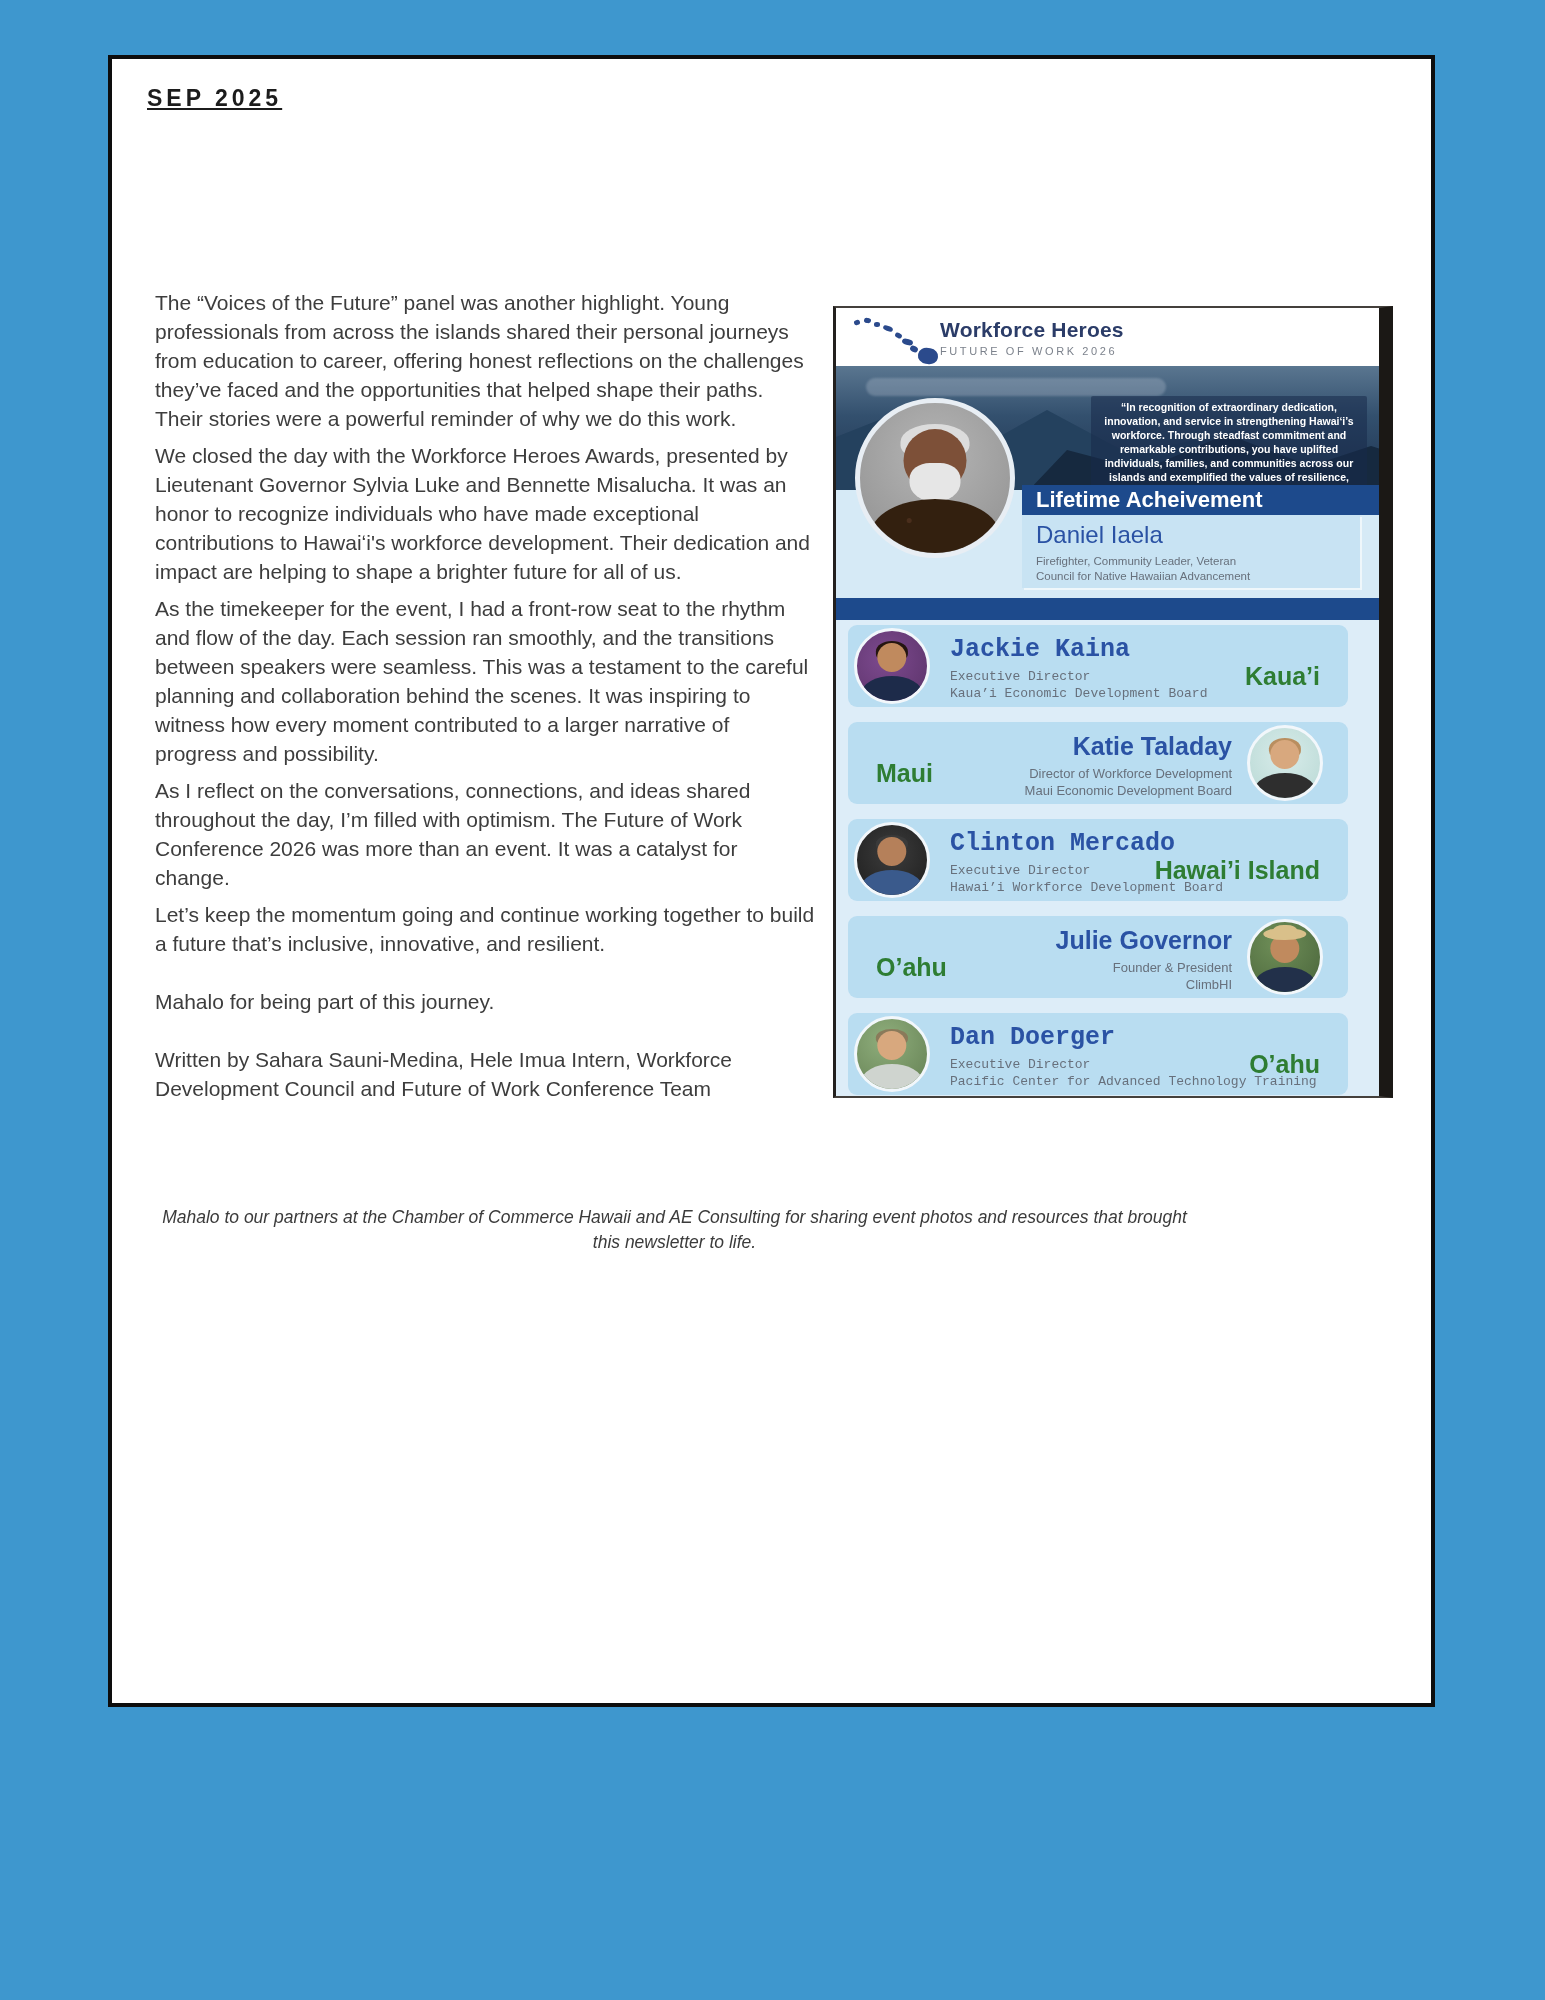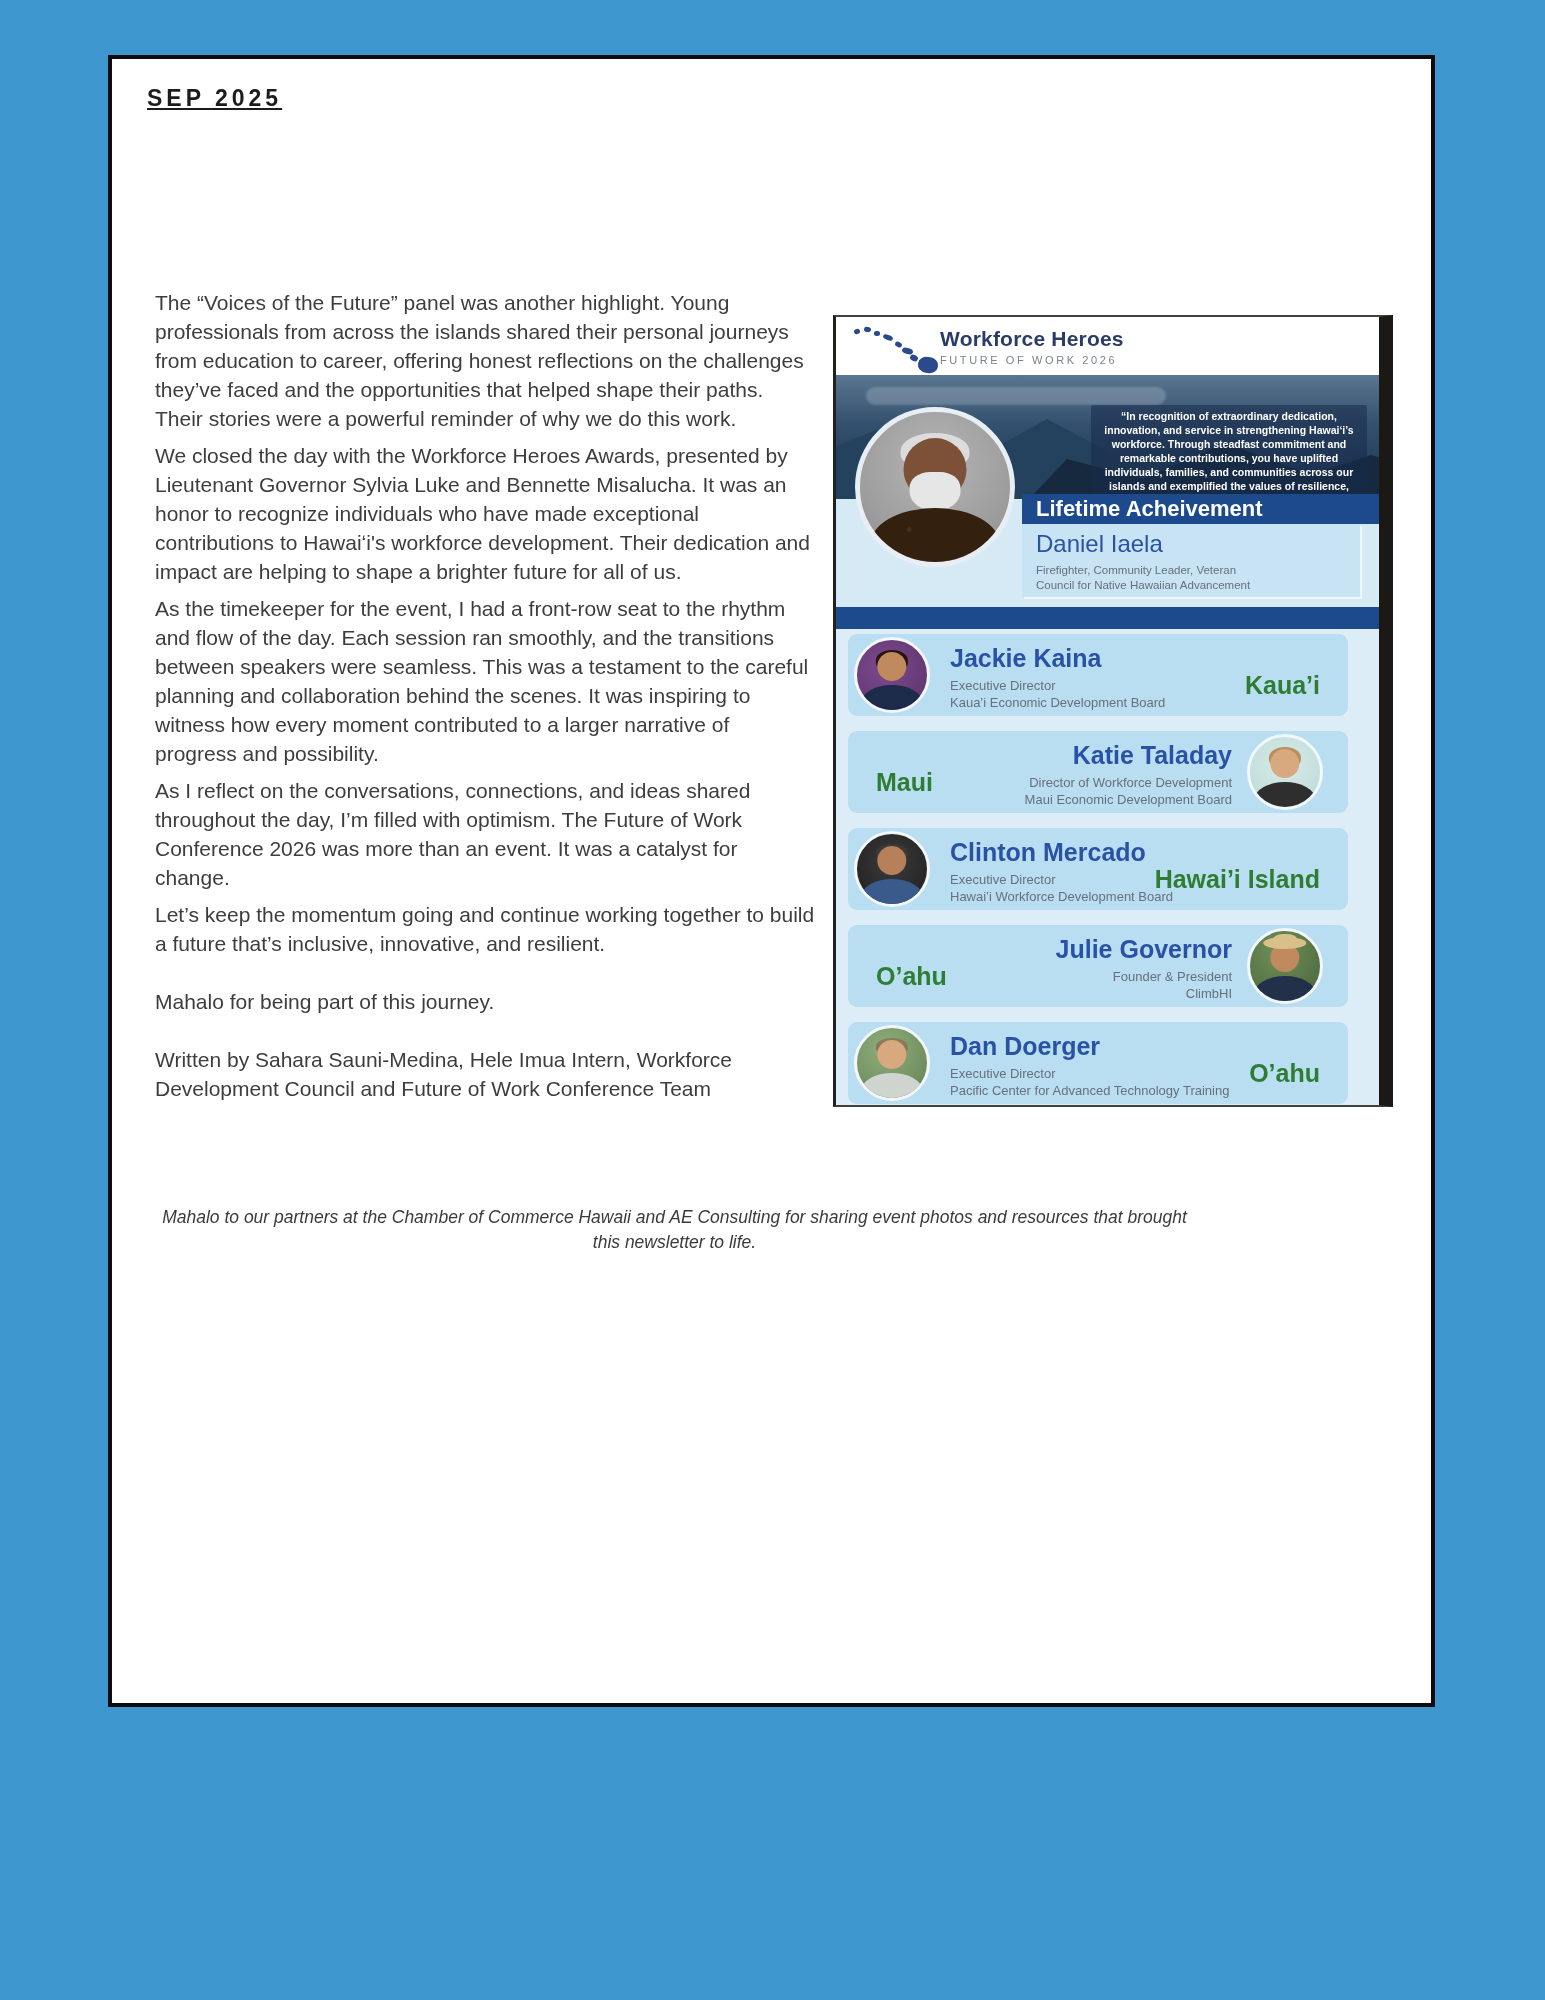--- a/index.html
+++ b/index.html
@@ -25,21 +25,21 @@
   }
   .article-col p { margin:8px; }
   .article-col p.spacer-before { margin-top:29px; }
   .footer-note {
     position:absolute; left:35px; top:1146px; width:1055px;
     text-align:center; font-style:italic; font-size:17.5px; line-height:25px; color:#3b3b3b;
   }
 
   
   .flyer {
-    position:absolute; left:721px; top:256px;
+    position:absolute; left:721px; top:247px;
     width:560px; height:792px;
     background:#ddedf8;
     border-left:3px solid #23201e;
     border-right:14px solid #1b1815;
     border-top:2px solid #44403c;
     border-bottom:2px solid #44403c;
     overflow:hidden;
   }
   .flyer-header {
     position:absolute; left:0; top:0; width:543px; height:58px;
@@ -108,21 +108,21 @@
     background:#b9ddf1; border-radius:9px;
   }
   .hrow-0 { top:5px; } .hrow-1 { top:102px; } .hrow-2 { top:199px; }
   .hrow-3 { top:296px; } .hrow-4 { top:393px; }
   .hname { font-size:25px; font-weight:bold; color:#2a52a4; }
   .hrole, .horg { font-size:13px; color:#67707c; line-height:17px; }
   .hrole { margin-top:4px; }
   .island-label {
     position:absolute; bottom:16px; font-size:25px; font-weight:bold; color:#2e7d33;
   }
-  .photo-left  .textblock { position:absolute; left:102px; top:10px; text-align:left; }
+  .photo-left  .textblock { position:absolute; left:102px; top:10px; text-align:left;font-family:Liberation Mono, monospace; }
   .photo-left  .island-label { right:28px; }
   .photo-right .textblock { position:absolute; right:116px; top:10px; text-align:right; }
   .photo-right .island-label { left:28px; }
 
   
   .avatar {
     position:absolute; width:76px; height:76px; border-radius:50%;
     border:3px solid #f2f7fb; overflow:hidden;
   }
   .photo-left .avatar { left:6px; top:3px; }

